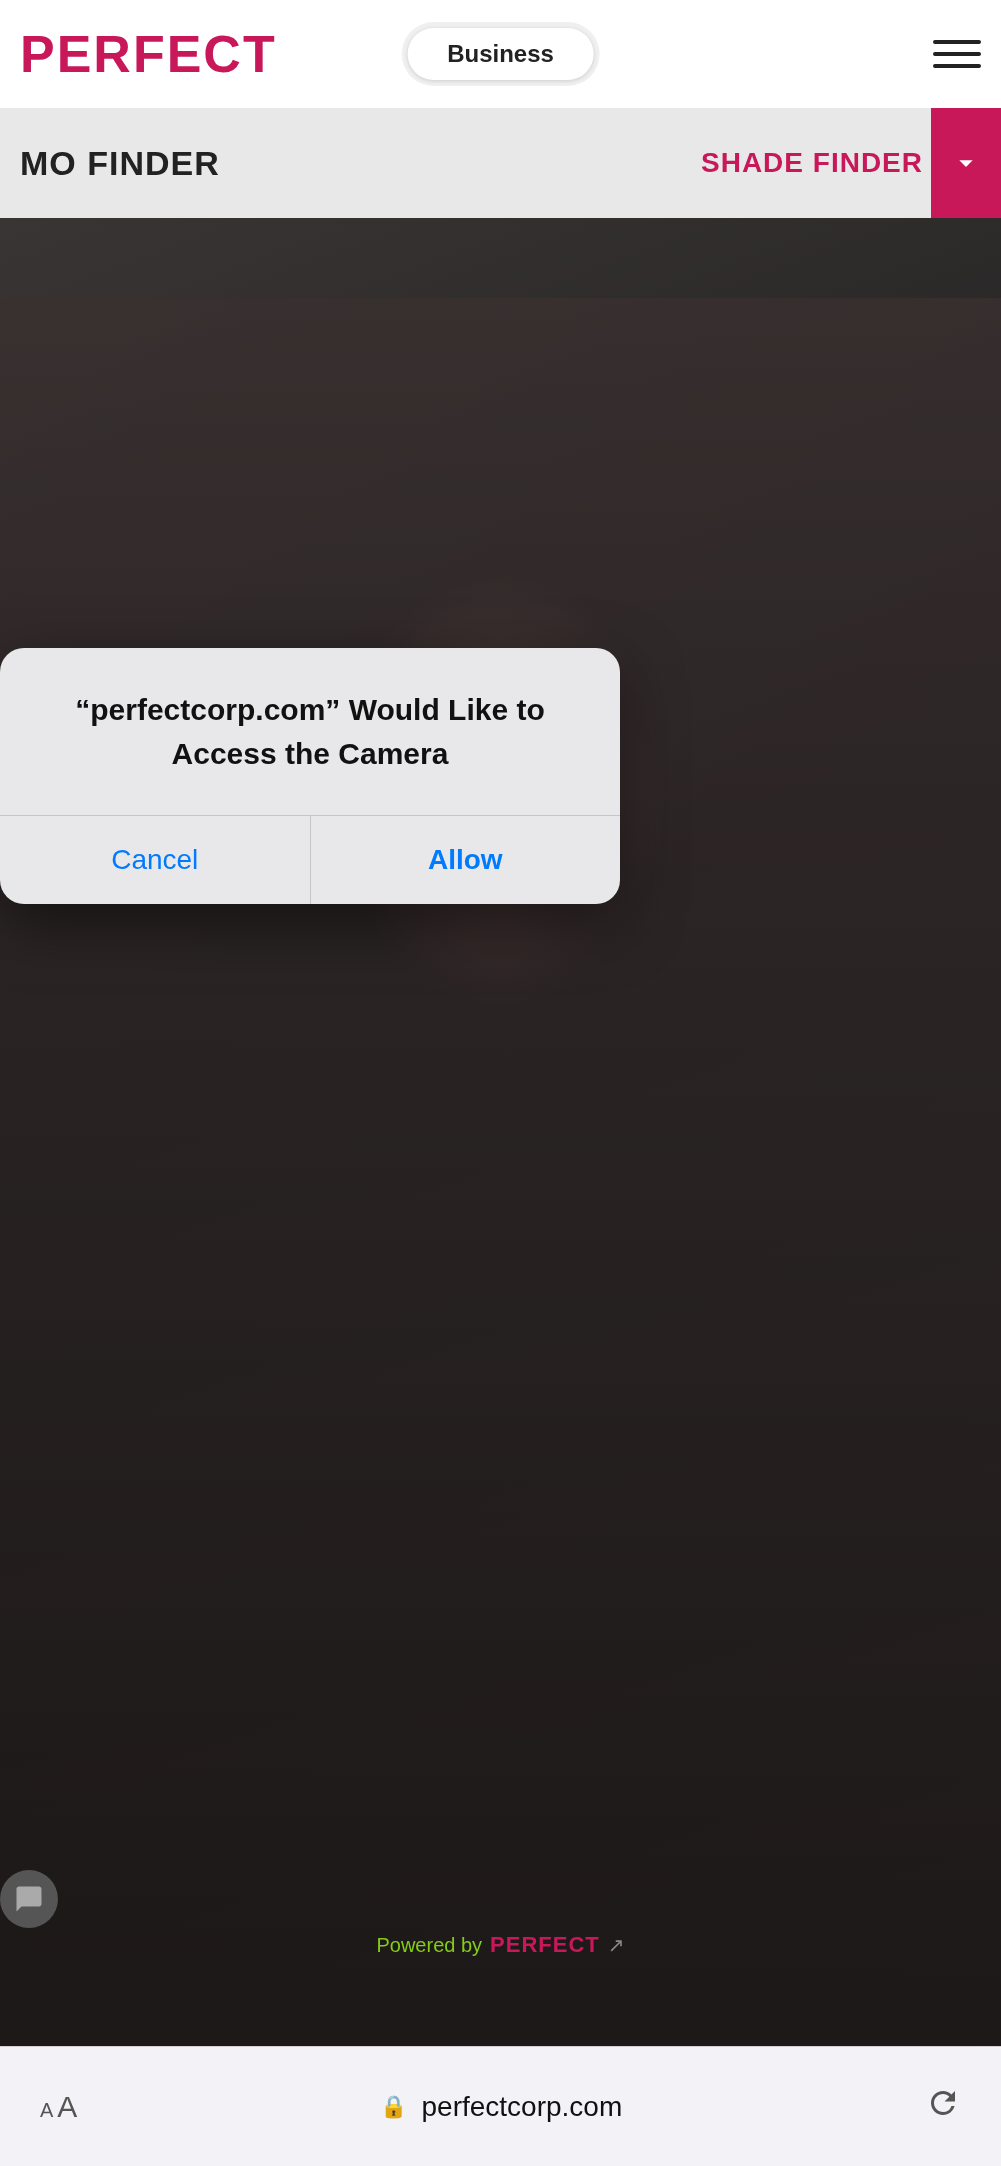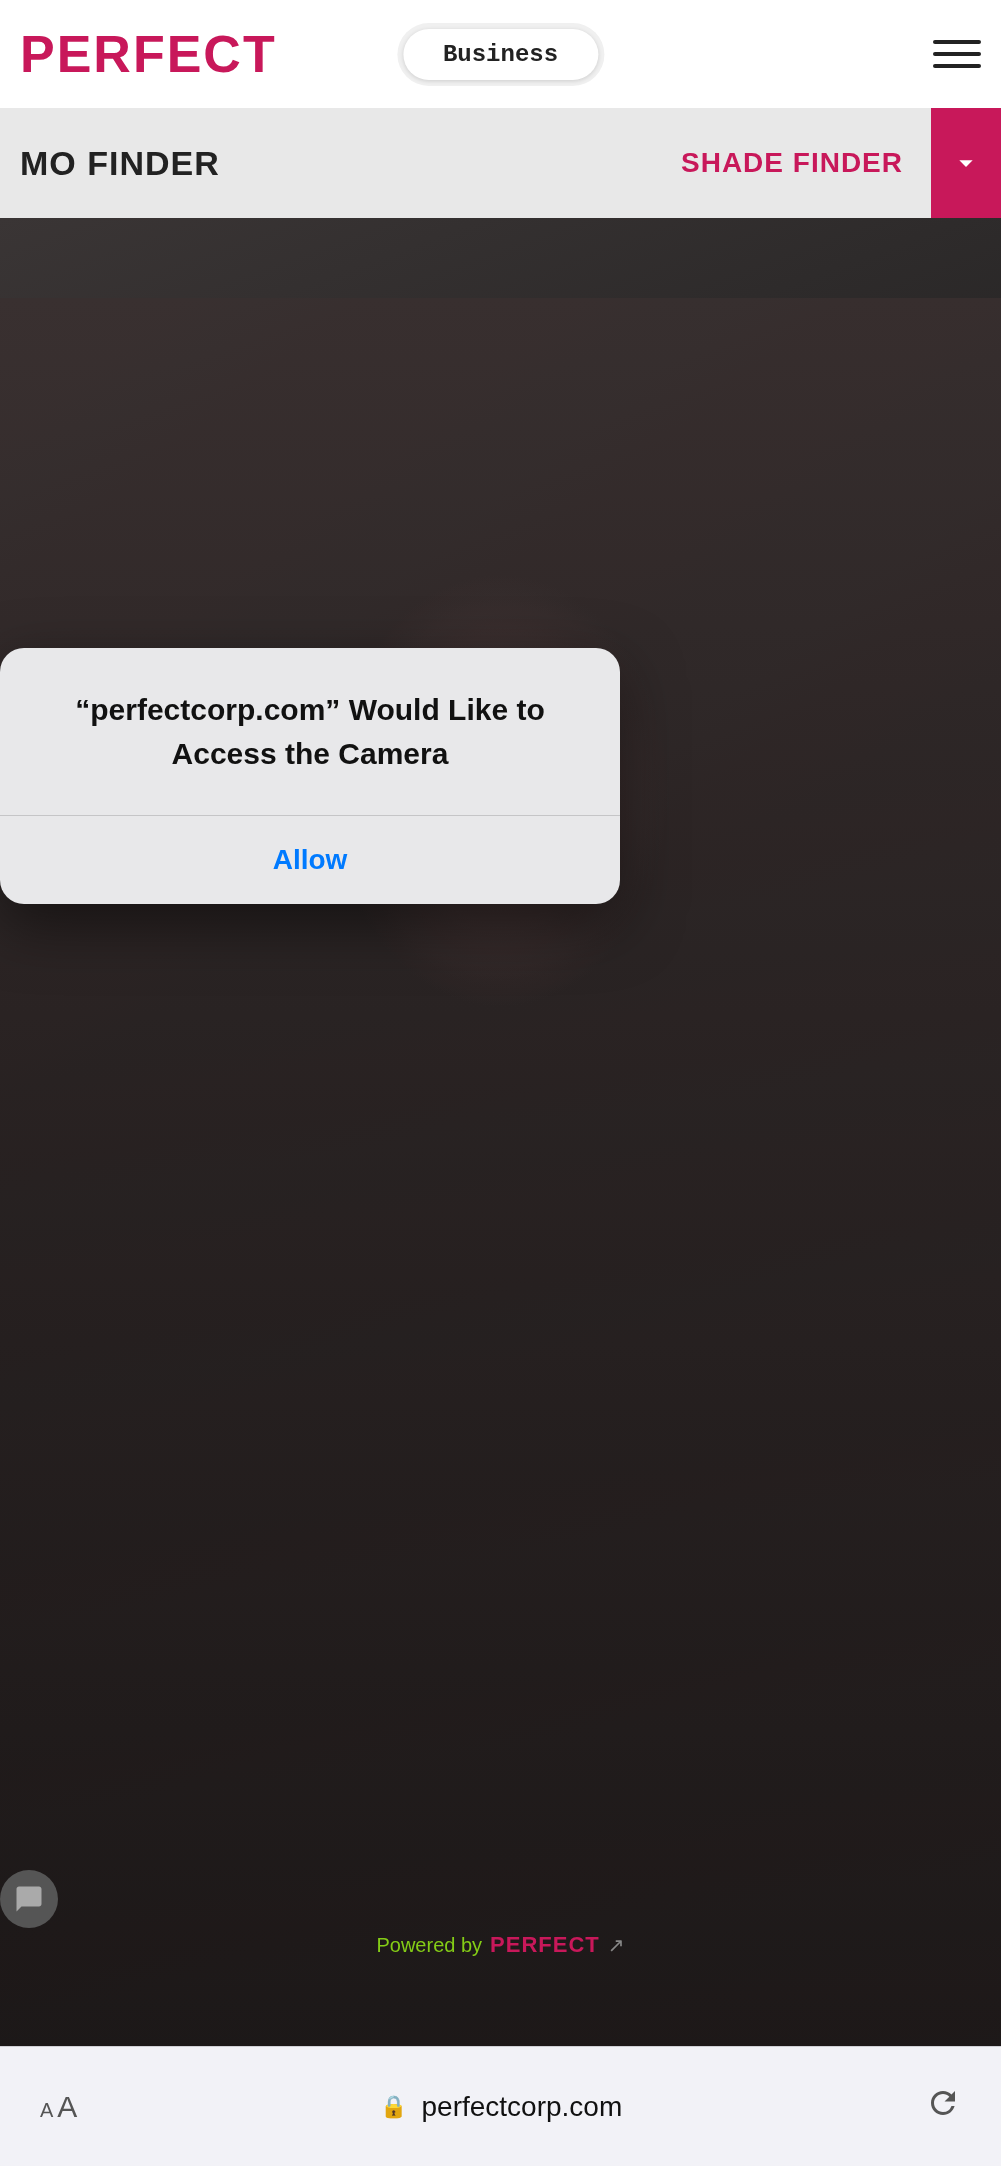--- a/index.html
+++ b/index.html
@@ -63,21 +63,20 @@
       font-weight: 600;
       border: none;
       cursor: pointer;
       transition: background 0.2s;
     }
 
     .toggle-btn.active {
       background: #fff;
       color: #222;
       box-shadow: 0 1px 4px rgba(0,0,0,0.15);
-      font-family: Liberation Mono, monospace;
     }
 
     .toggle-btn.inactive {
       background: transparent;
       color: #555;
     }
 
     .hamburger-icon {
       width: 48px;
       height: 48px;
@@ -112,21 +111,21 @@
       font-size: 34px;
       font-weight: 700;
       color: #222;
       letter-spacing: 1px;
       padding-left: 20px;
     }
 
     .shade-finder-btn {
       display: flex;
       align-items: center;
-      gap: 28px;
+      gap: 8px;
       color: #c8185a;
       font-size: 28px;
       font-weight: 700;
       letter-spacing: 1px;
       cursor: pointer;
       padding-right: 0;
     }
 
     .shade-finder-icon {
       width: 70px;
@@ -361,20 +360,21 @@
 </div>
 
 <div class="main-content">
   <div class="camera-bg"></div>
   <div class="face-silhouette"></div>
 
   <div class="dialog-overlay">
     <div class="permission-dialog">
       <div class="dialog-message">“perfectcorp.com” Would Like to Access the Camera</div>
       <div class="dialog-buttons">
+        <button class="dialog-btn cancel">Cancel</button>
         <button class="dialog-btn allow">Allow</button>
       </div>
     </div>
   </div>
 
   <div class="chat-bubble">
     <svg width="30" height="30" viewBox="0 0 24 24" fill="#aaa">
       <path d="M20 2H4c-1.1 0-2 .9-2 2v18l4-4h14c1.1 0 2-.9 2-2V4c0-1.1-.9-2-2-2z"></path>
     </svg>
   </div>

